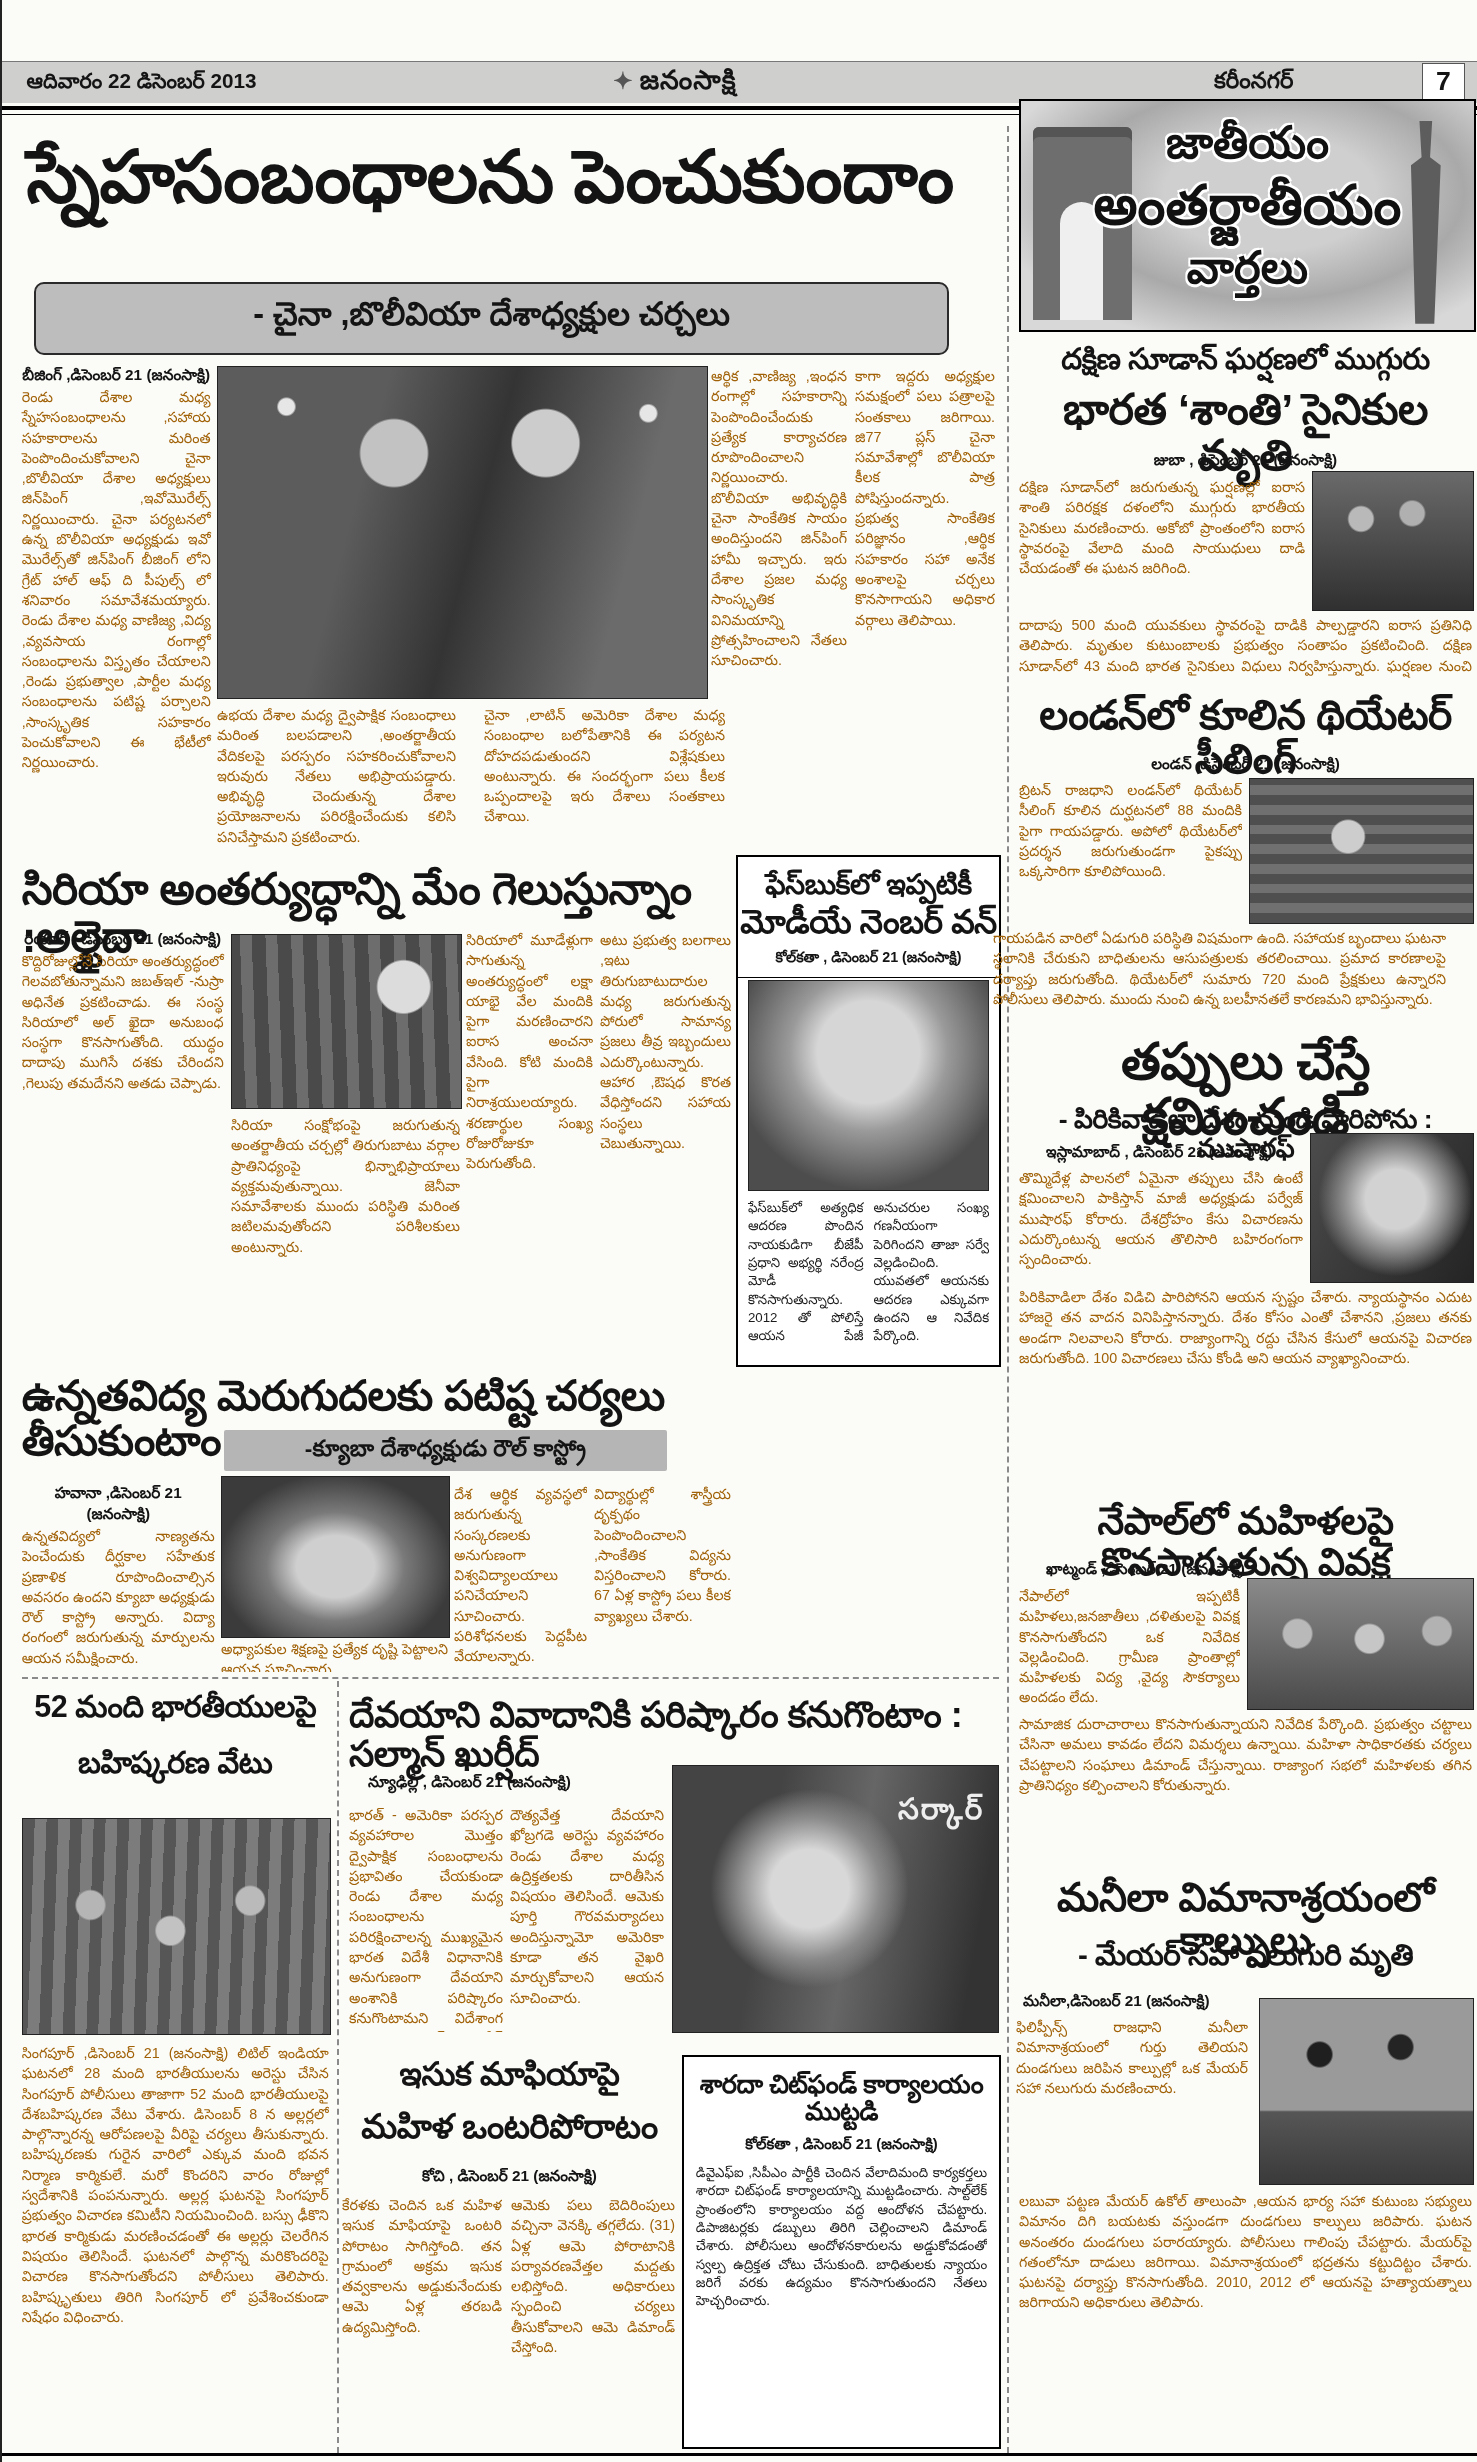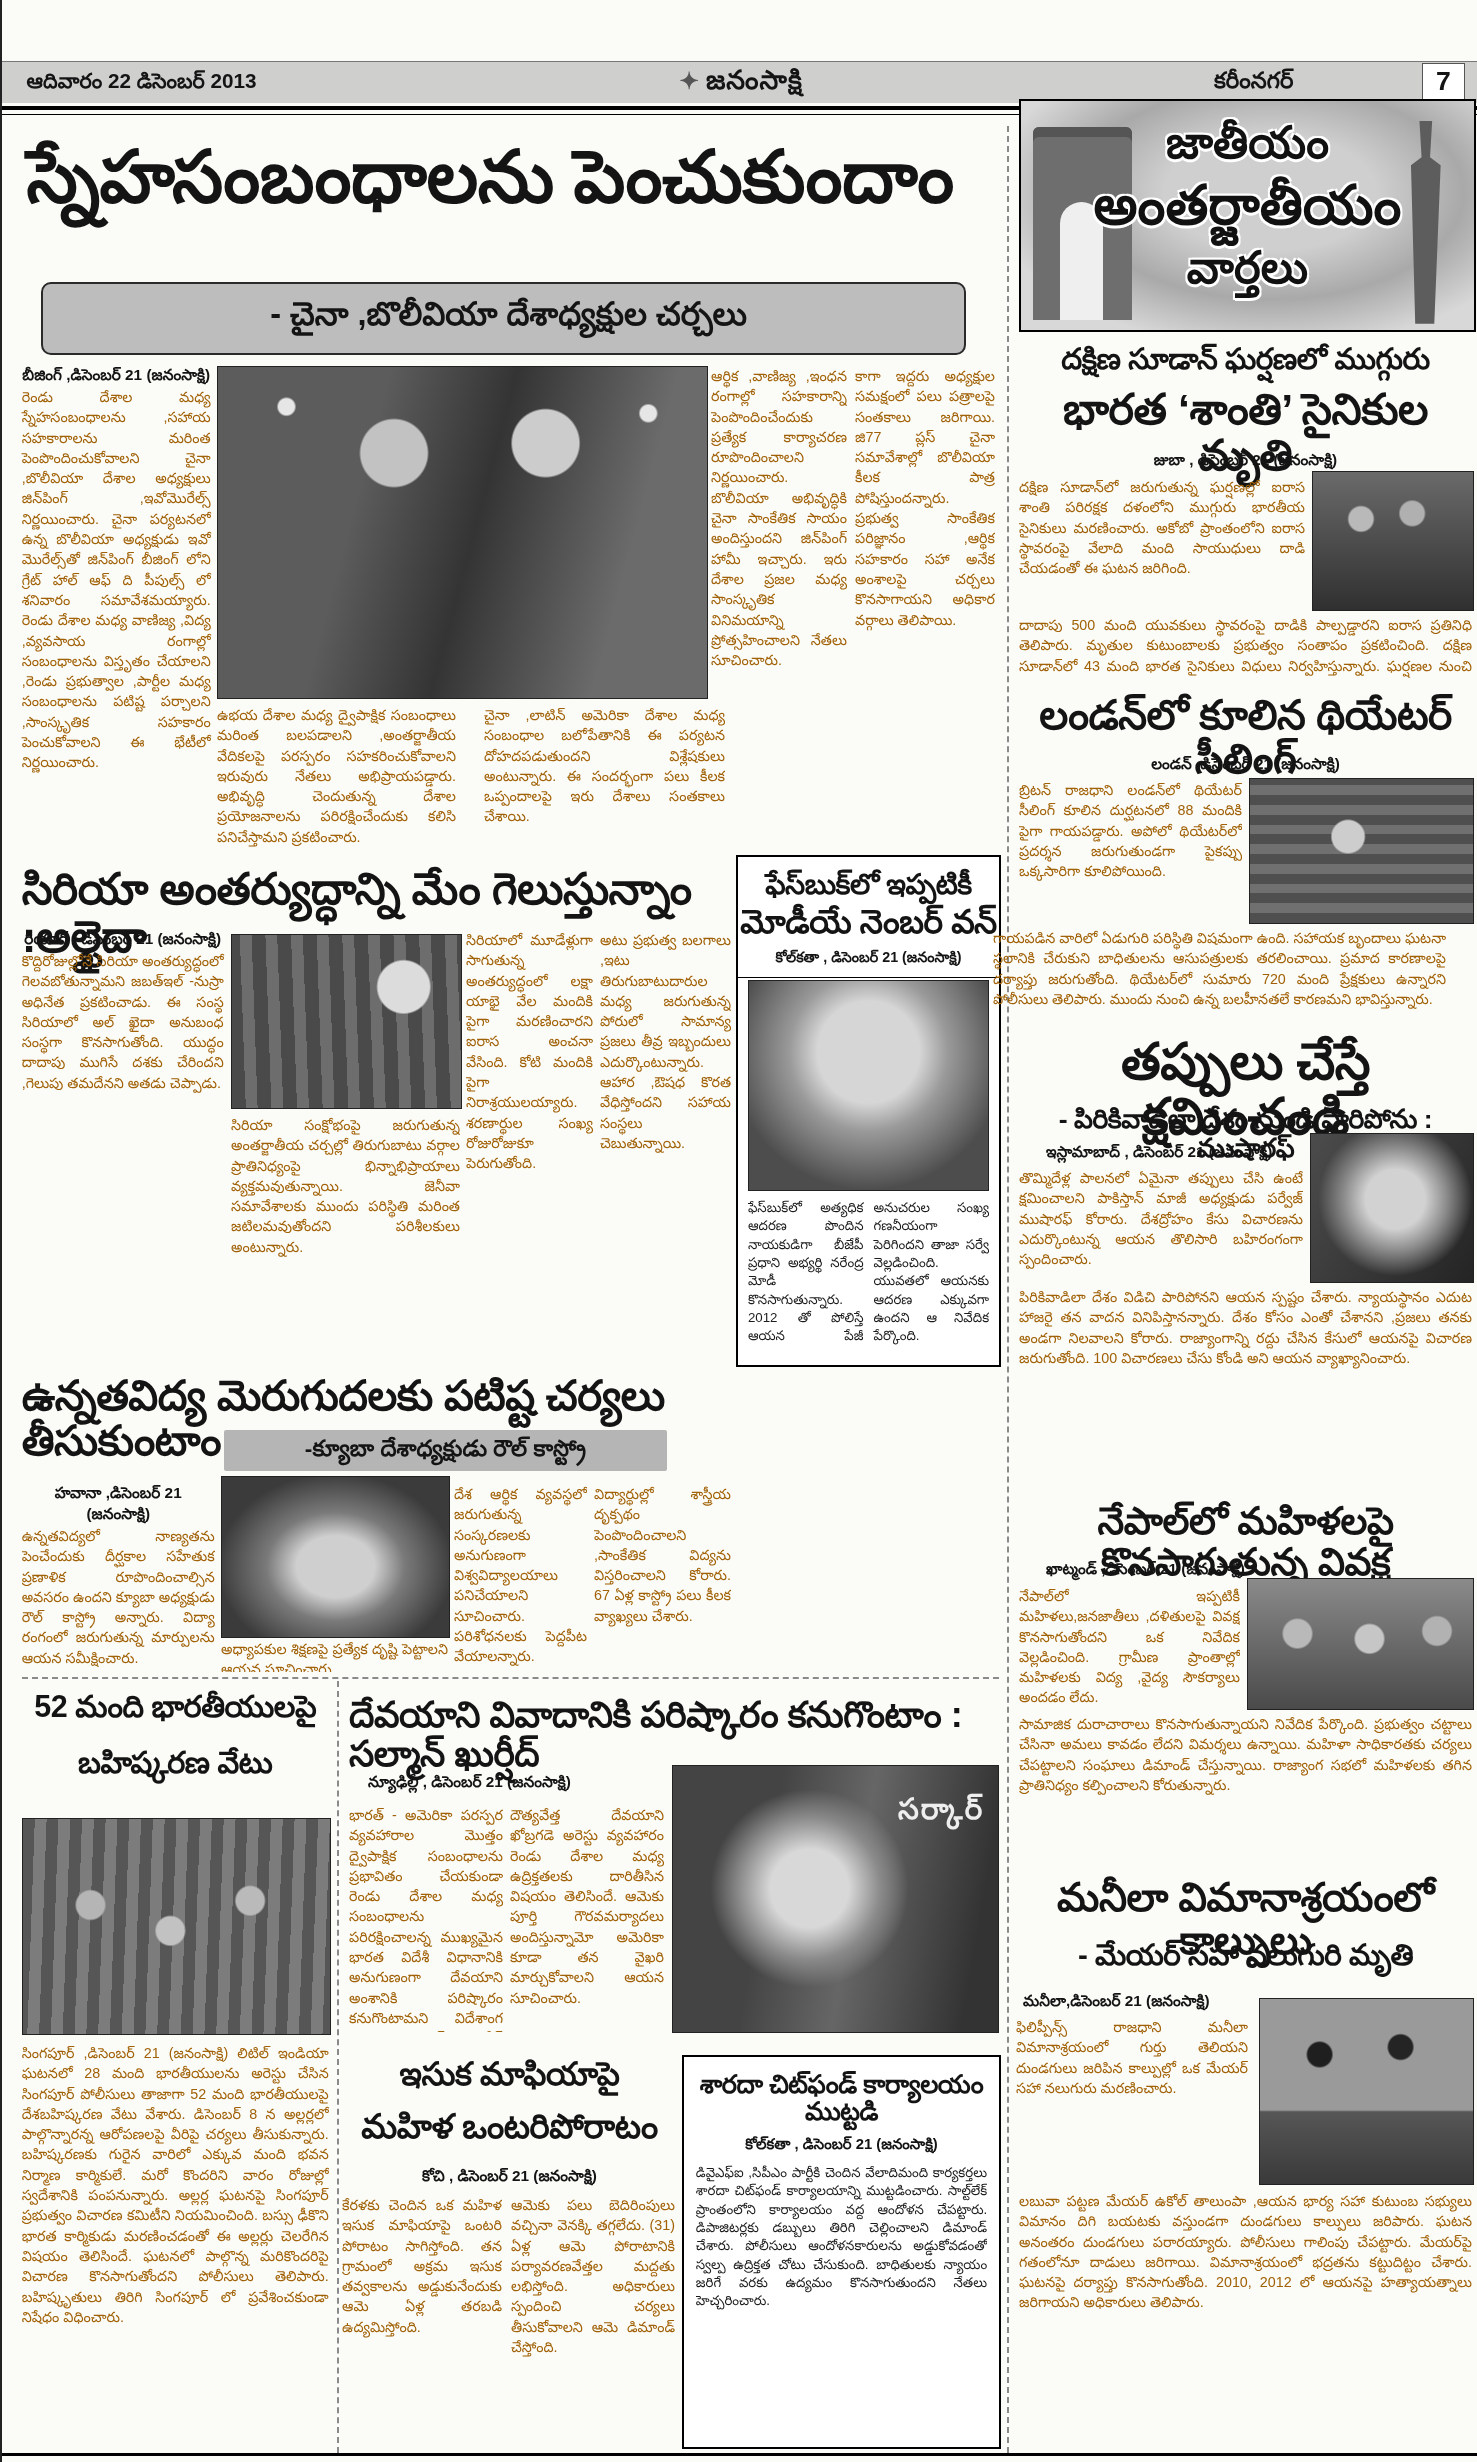--- a/index.html
+++ b/index.html
@@ -3,21 +3,21 @@
 <meta charset="utf-8">
 <style>
   html,body{margin:0;padding:0;background:#e9e9e6;}
   .page{position:relative;width:1478px;height:2463px;background:#fbfbf8;margin:0 auto;
         font-family:"Liberation Sans",sans-serif;color:#141414;overflow:hidden;
         border-left:2px solid #222;}
   .abs{position:absolute;}
   
   .hdrbar{left:0;top:61px;width:1478px;height:41px;background:#cfcfcd;border-top:1px solid #777;}
   .hdr-date{left:24.6px;top:69px;font-size:20.7px;font-weight:bold;}
-  .masthead{left:611px;top:65px;width:256px;text-align:center;font-size:26.6px;font-weight:bold;letter-spacing:1px;}
+  .masthead{left:611px;top:65px;width:256px;font-size:26.6px;font-weight:bold;letter-spacing:1px;}
   .mast-ico{color:#555;margin-right:5.9px;font-size:23.6px;}
   .hdr-ed{left:1212px;top:67px;font-size:22.7px;font-weight:bold;}
   .hdr-pg{left:1420px;top:63px;width:41px;height:35px;background:#fff;border:1px solid #555;
           text-align:center;font-size:26.6px;font-weight:bold;line-height:35px;}
   .rule-thick{left:0;top:106px;width:1478px;height:3.9px;background:#000;}
   .rule-thin{left:0;top:114px;width:1478px;height:1px;background:#000;}
   .rule-bot1{left:0;top:2453px;width:1478px;height:3px;background:#000;}
   
   .hl{font-weight:bold;line-height:1.08;letter-spacing:-0.5px;}
   .bt{font-size:14.3px;line-height:1.42;text-align:justify;color:#a16207;}
@@ -51,21 +51,21 @@
   <div class="abs hdr-date">ఆదివారం 22 డిసెంబర్ 2013</div>
   <div class="abs masthead">
     <span class="mast-ico">✦</span><span>జనంసాక్షి</span>
   </div>
   <div class="abs hdr-ed">కరీంనగర్</div>
   <div class="abs hdr-pg">7</div>
   <div class="abs rule-thick"></div>
   <div class="abs rule-thin"></div>
 
   <div class="abs hl" style="left:24.6px;top:138px;width:956px;font-size:73px;">స్నేహసంబంధాలను పెంచుకుందాం</div>
-  <div class="abs graybox" style="left:39px;top:282px;width:911px;height:69px;font-size:32.5px;padding-left:10px;">- చైనా ,బొలీవియా దేశాధ్యక్షుల చర్చలు</div>
+  <div class="abs graybox" style="left:32px;top:282px;width:911px;height:69px;font-size:32.5px;">- చైనా ,బొలీవియా దేశాధ్యక్షుల చర్చలు</div>
 
   <div class="abs" style="left:19.7px;top:366px;width:189px;">
     <div class="dl ctr">బీజింగ్ ,డిసెంబర్ 21 (జనంసాక్షి)</div>
     <div class="bt">రెండు దేశాల మధ్య స్నేహసంబంధాలను ,సహాయ సహకారాలను మరింత పెంపొందించుకోవాలని చైనా ,బొలీవియా దేశాల అధ్యక్షులు జిన్‌పింగ్ ,ఇవోమొరేల్స్ నిర్ణయించారు. చైనా పర్యటనలో ఉన్న బొలీవియా అధ్యక్షుడు ఇవో మొరేల్స్‌తో జిన్‌పింగ్ బీజింగ్ లోని గ్రేట్ హాల్ ఆఫ్ ది పీపుల్స్ లో శనివారం సమావేశమయ్యారు. రెండు దేశాల మధ్య వాణిజ్య ,విద్య ,వ్యవసాయ రంగాల్లో సంబంధాలను విస్తృతం చేయాలని ,రెండు ప్రభుత్వాల ,పార్టీల మధ్య సంబంధాలను పటిష్ట పర్చాలని ,సాంస్కృతిక సహకారం పెంచుకోవాలని ఈ భేటీలో నిర్ణయించారు.</div>
   </div>
   <div class="abs ph" style="left:215px;top:366px;width:489px;height:331px;
        background:radial-gradient(circle at 36% 26%, #c2c2c2 0 33px, rgba(0,0,0,0) 35px),
                   radial-gradient(circle at 67% 23%, #cccccc 0 33px, rgba(0,0,0,0) 35px),
                   radial-gradient(circle at 14% 12%, #e6e6e6 0 7.9px, rgba(0,0,0,0) 9.9px),
                   radial-gradient(circle at 88% 14%, #e6e6e6 0 7.9px, rgba(0,0,0,0) 9.9px),

